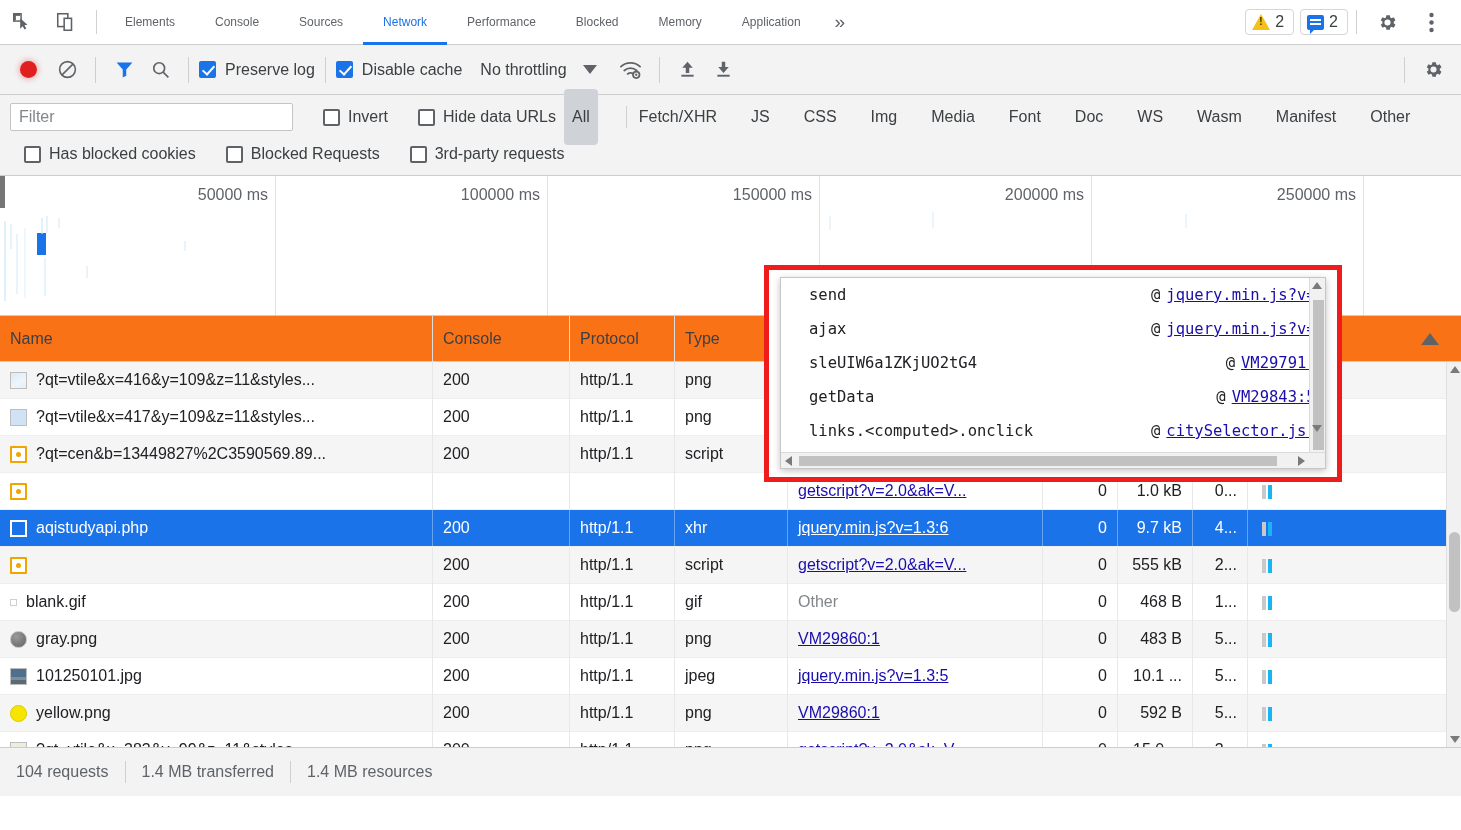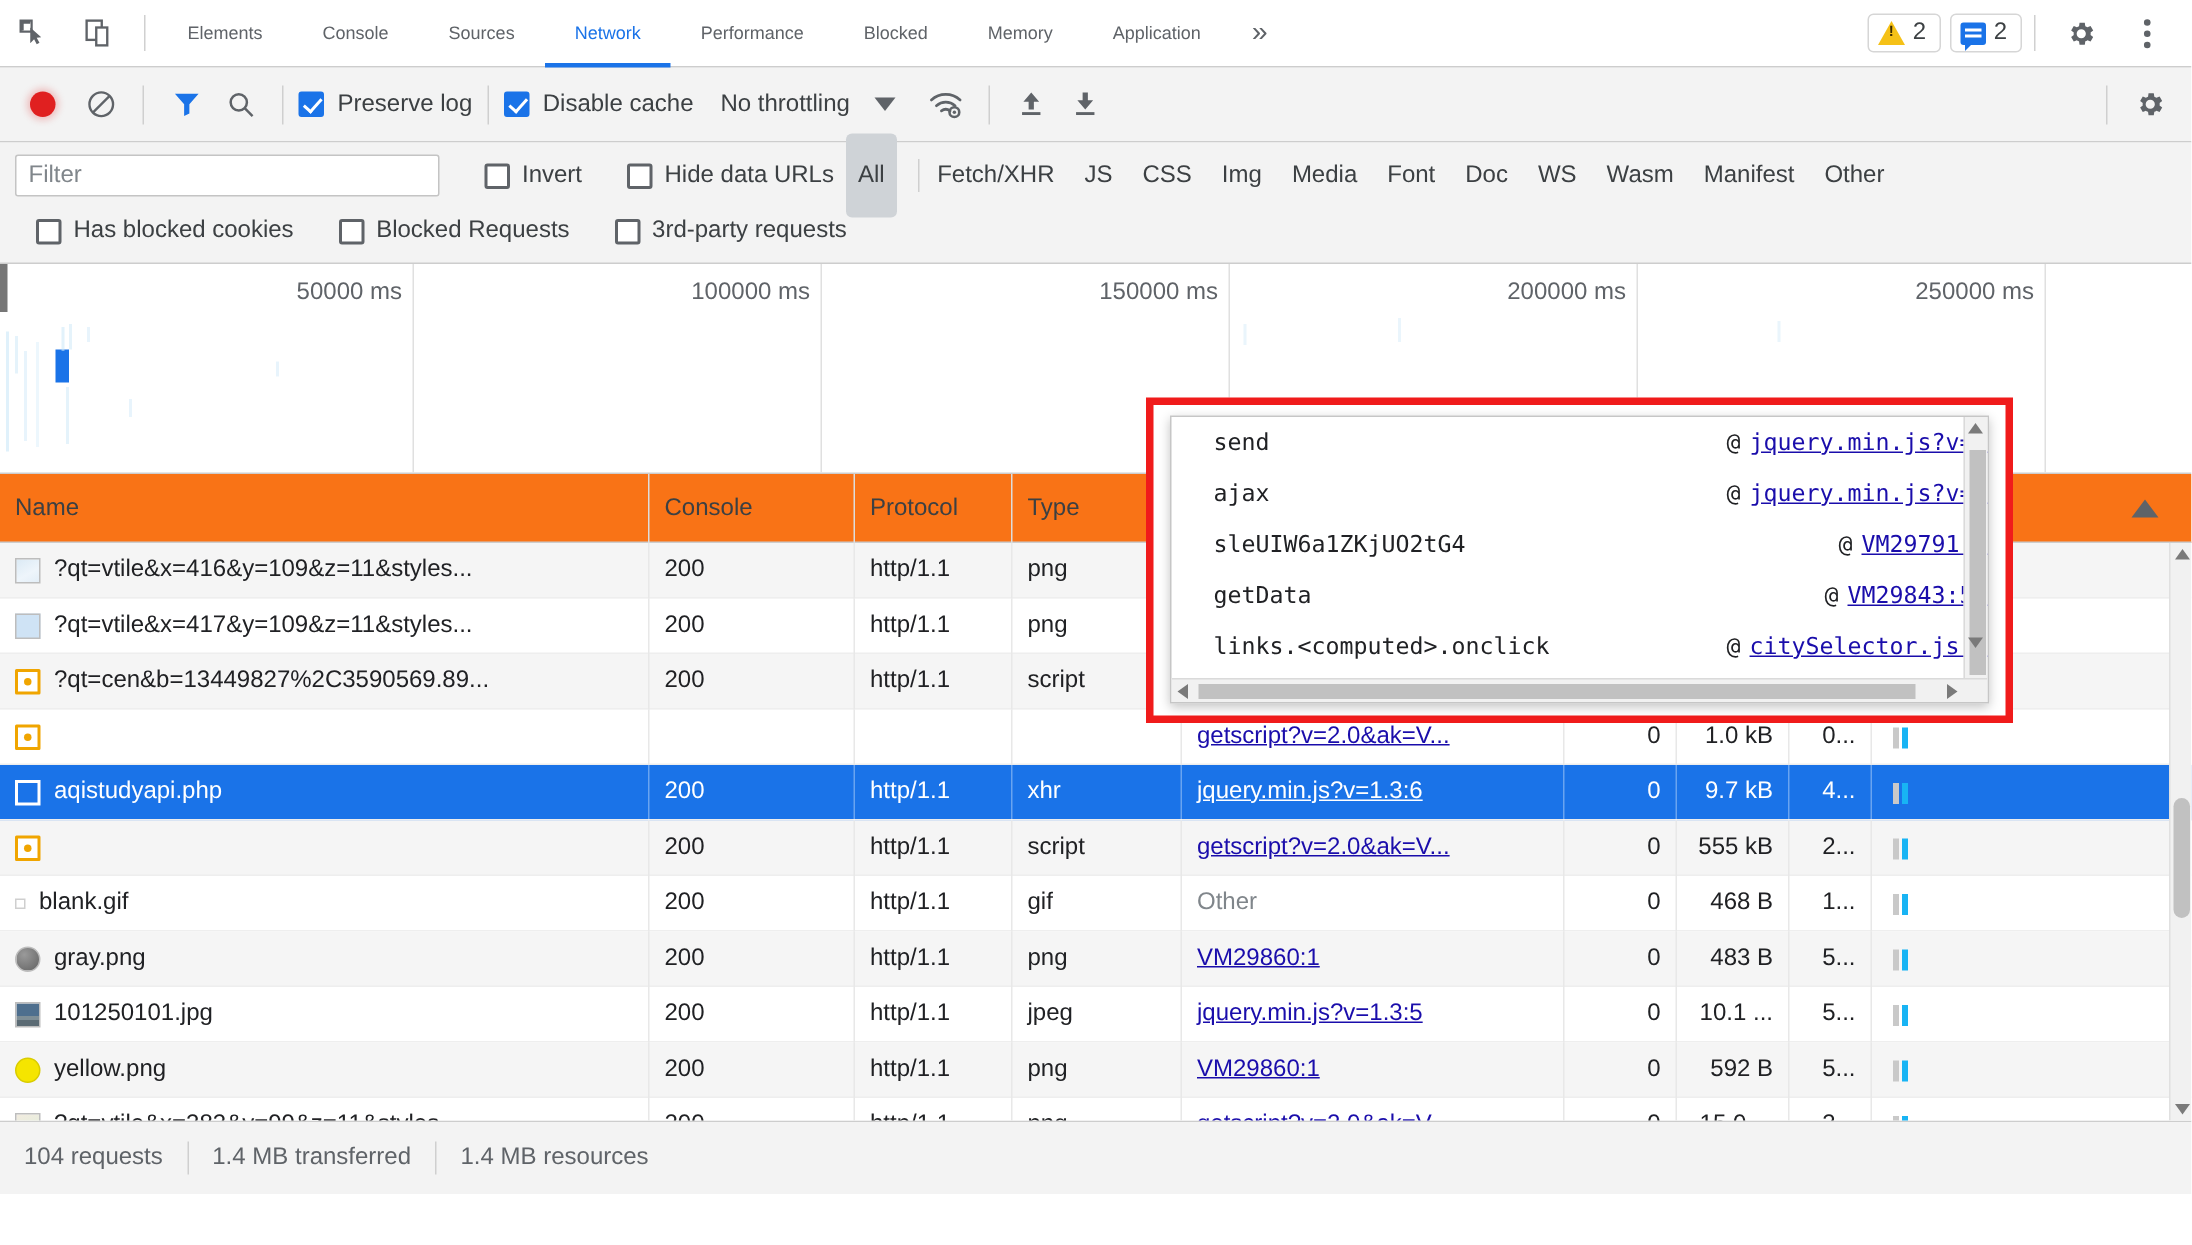--- a/index.html
+++ b/index.html
@@ -95,21 +95,21 @@
     background: #fff; padding: 0 8px;
     font-size: 16px; color: #202124;
     font-family: "Liberation Sans", sans-serif;
   }
   .filter-input::placeholder { color: #80868b; }
   .frow-chk { display: flex; align-items: center; gap: 8px; margin-left: 30px; font-size: 16px; color: #3c4043; white-space: nowrap; }
   .type-sep { width:1px; height:22px; background:#cfcfcf; margin:0 4px 0 10px; }
   .typelist { display: flex; align-items: center; margin-left: 8px; }
   .type-pill {
     padding: 19px 8px; border-radius: 4px; font-size: 16px; color: #3c4043;
-    margin-right: 4px; white-space: nowrap;
+    margin-right: 18px; white-space: nowrap;
   }
   .type-pill.sel { background: #cfd3d7; }
   .filter-row2 { display: flex; align-items: center; height: 42px; }
   .filter-row2 .frow-chk:first-child { margin-left: 14px; }
 
   
   .overview {
     position: relative; height: 140px; background: #fff;
     border-bottom: 1px solid #cdcdcd; overflow: hidden;
   }

